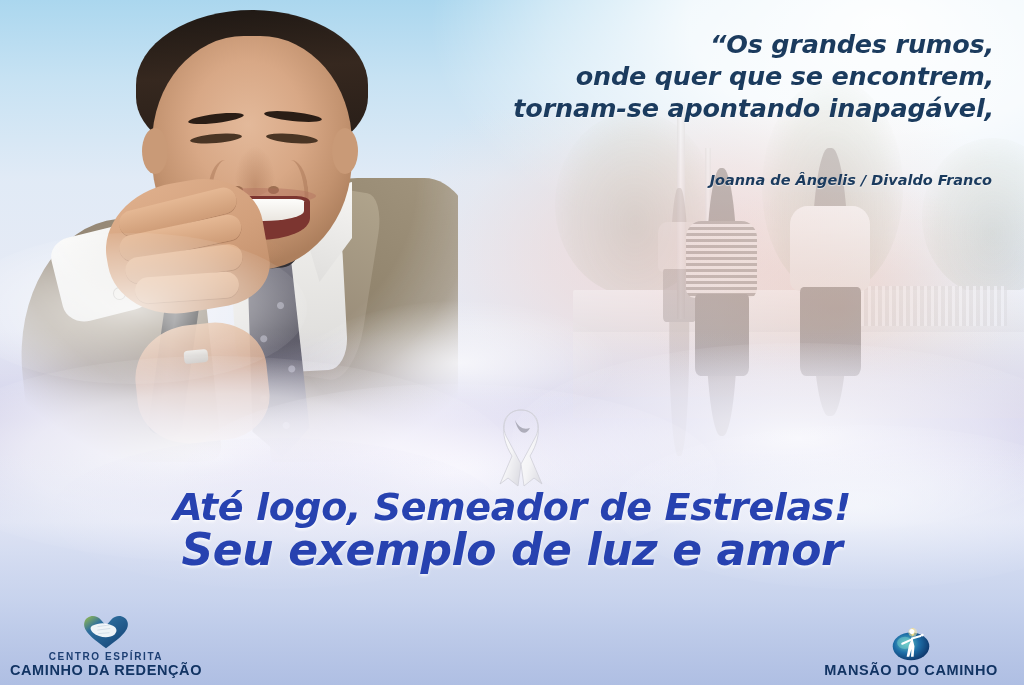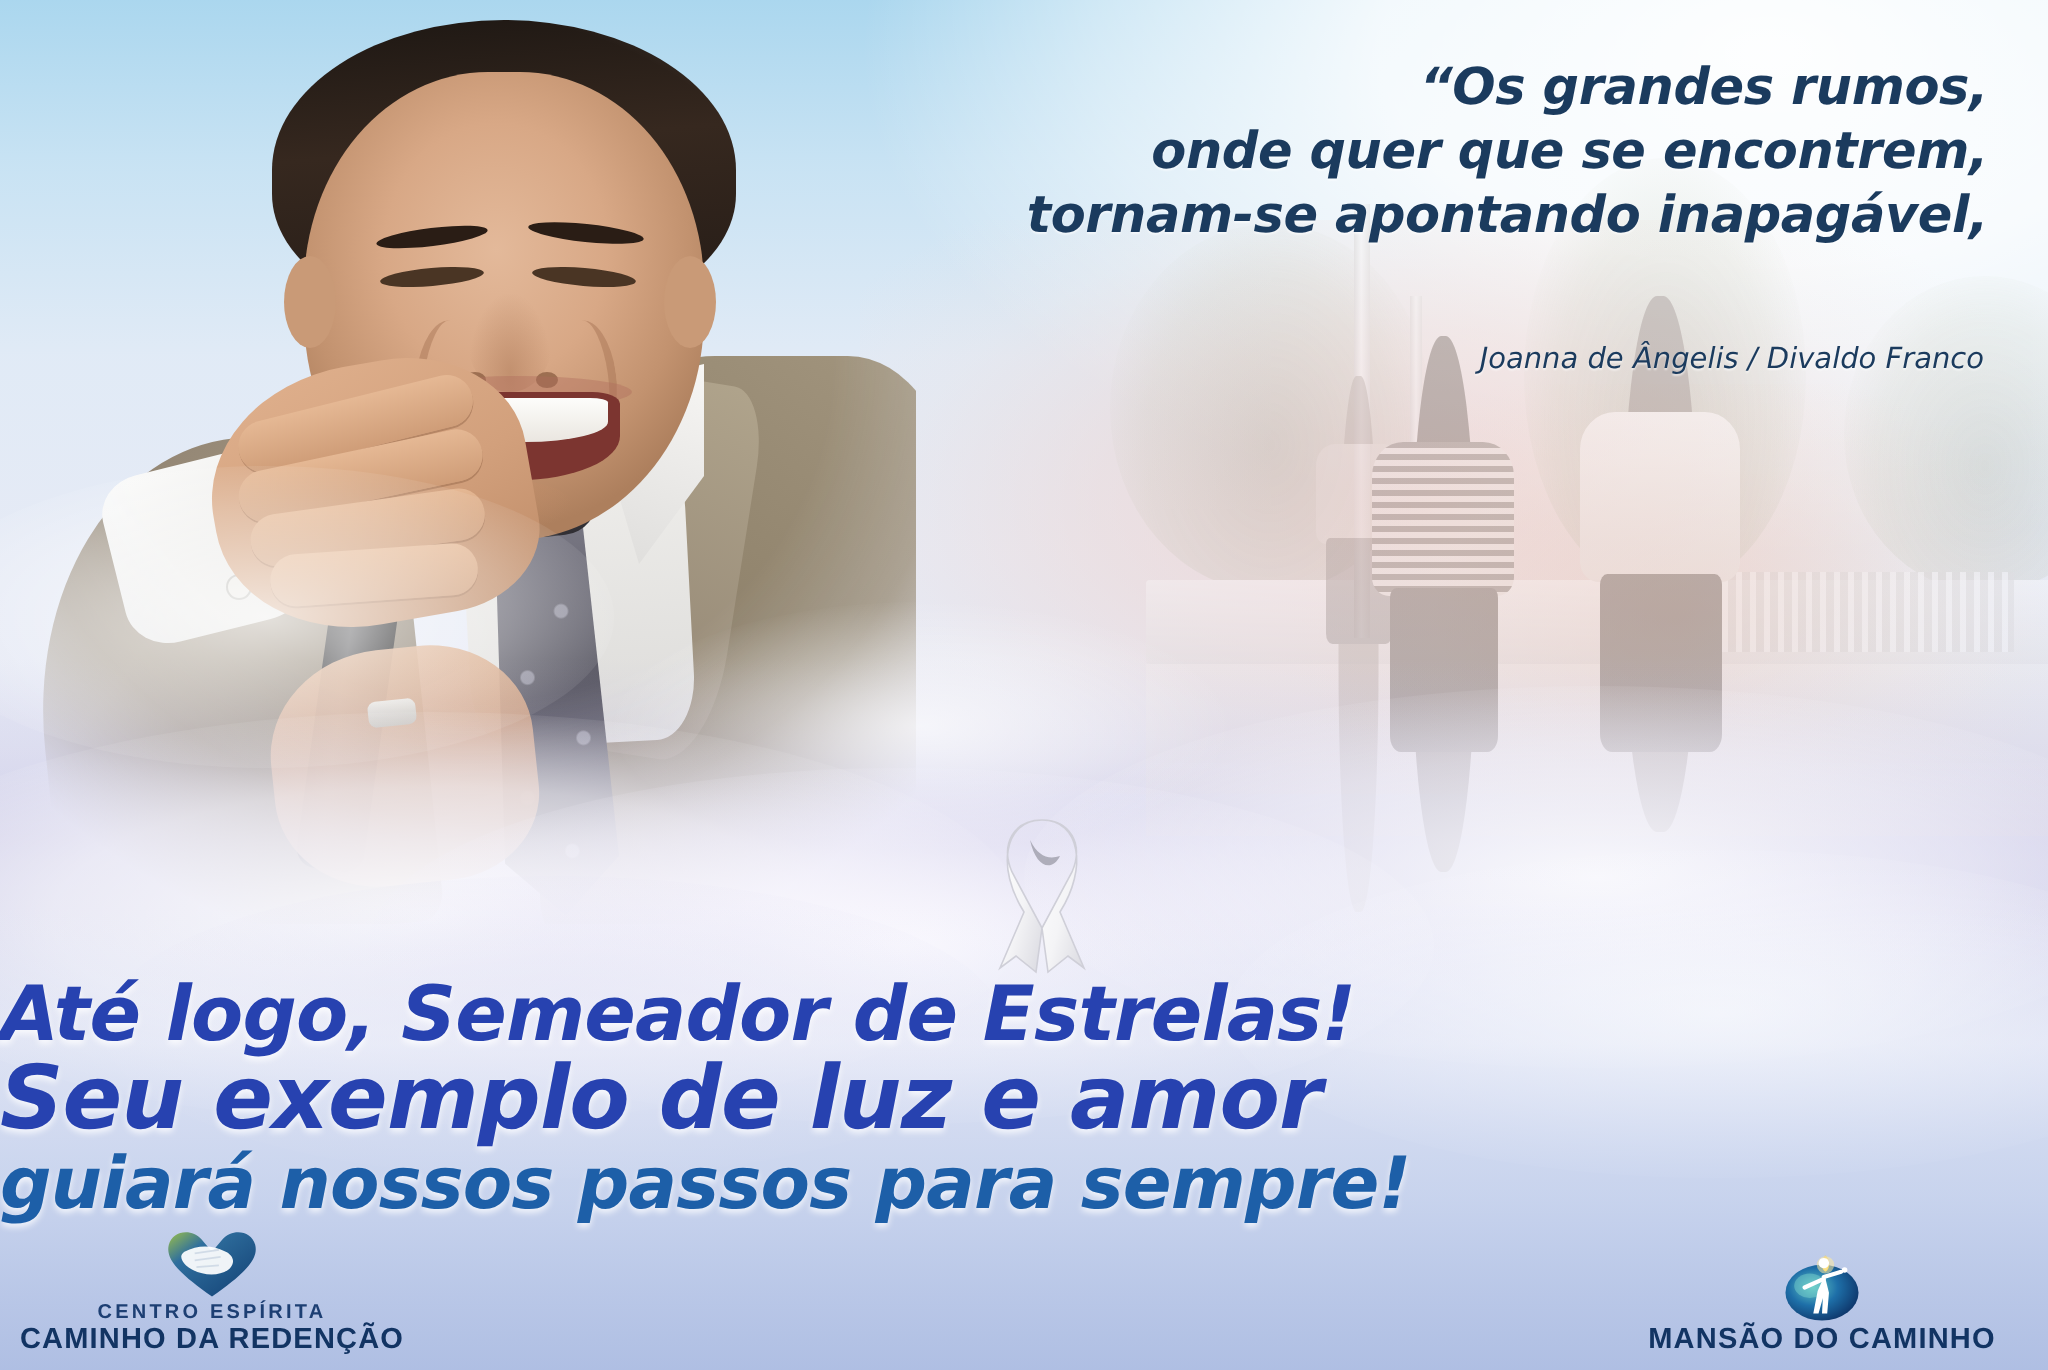--- a/index.html
+++ b/index.html
@@ -327,30 +327,31 @@
     font-weight:bold;font-style:italic;
     font-size:25.5px;line-height:1.26;
     color:#1b3b5e;
     letter-spacing:-0.2px;
     text-shadow:0 1px 1px rgba(255,255,255,.6);
   }
   .attrib{
     position:absolute;right:32px;top:172px;width:520px;
     text-align:right;
     font-family:"DejaVu Sans", sans-serif;
-    font-weight:normal;font-style:italic;
+    font-weight:bold;font-style:italic;
     font-size:14.5px;color:#1b3b5e;
     text-shadow:0 1px 1px rgba(255,255,255,.6);
   }
 
   
   .ribbon{position:absolute;left:488px;top:404px;width:66px;height:86px;}
 
   .headline{
     position:absolute;left:0;right:0;top:487px;
+    text-align:center;
     font-family:"DejaVu Sans", sans-serif;
     font-weight:bold;font-style:italic;
     color:#2742b0;
     line-height:1.06;
     text-shadow:0 2px 3px rgba(255,255,255,.75);
   }
   .headline .l1{font-size:38px;display:block;letter-spacing:-0.4px;}
   .headline .l2{font-size:44px;display:block;letter-spacing:-0.4px;}
   .headline .l3{font-size:36px;display:block;letter-spacing:-0.4px;color:#1d5fa8;}
 
@@ -486,21 +487,20 @@
         <path d="M33 6 C19 6 12 18 18 32 L33 60 L30 82 L20 74 L12 80 L24 52 C10 30 14 6 33 6 Z" fill="url(#rb)" stroke="#cfcfd8" stroke-width="0.8"></path>
         <path d="M33 6 C47 6 54 18 48 32 L33 60 L36 82 L46 74 L54 80 L42 52 C56 30 52 6 33 6 Z" fill="url(#rb)" stroke="#cfcfd8" stroke-width="0.8"></path>
         <path d="M27 16 C31 24 36 26 42 24 C38 32 30 30 27 16 Z" fill="#9a99a6" opacity="0.75"></path>
       </g>
     </svg>
   </div>
 
   <div class="headline">
     <span class="l1">Até logo, Semeador de Estrelas!</span>
     <span class="l2">Seu exemplo de luz e amor</span>
-    <span class="l3">guiará nossos passos para sempre!</span>
   </div>
 
   <div class="logo logo-right">
     <div class="mark">
       <svg viewBox="0 0 56 46" width="50" height="40" aria-hidden="true">
         <defs>
           <radialGradient id="gl" cx="38%" cy="40%" r="70%">
             <stop offset="0%" stop-color="#63c9c6"></stop>
             <stop offset="48%" stop-color="#1e6fa8"></stop>
             <stop offset="100%" stop-color="#0c2f63"></stop>

